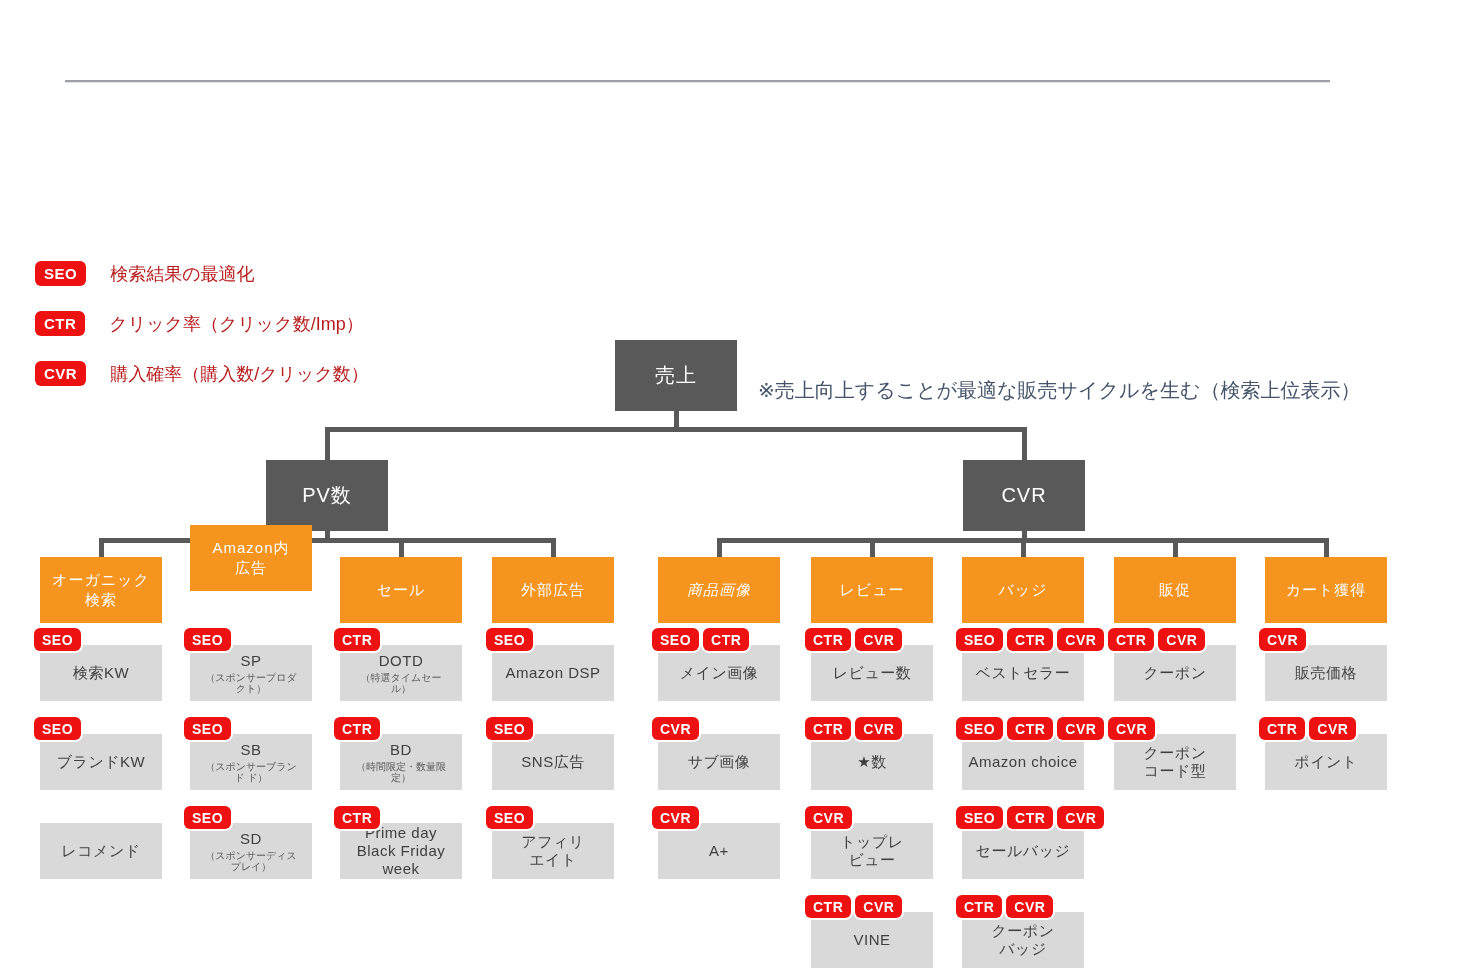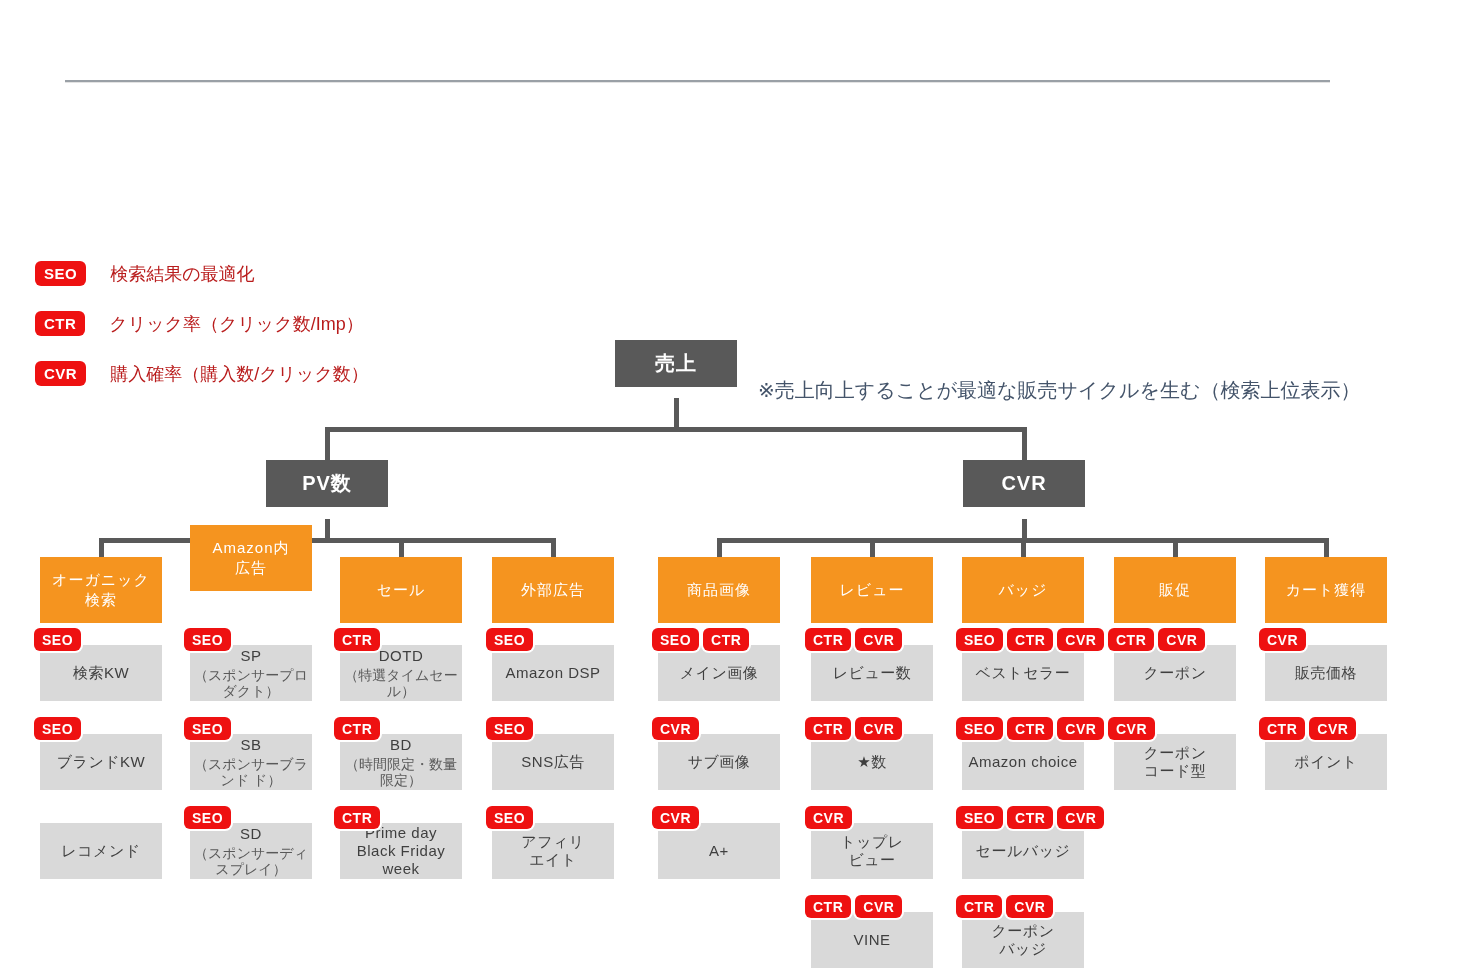--- a/index.html
+++ b/index.html
@@ -11,34 +11,34 @@
   .subtitle{position:absolute;left:85px;top:148px;font-size:30px;color:var(--slate);letter-spacing:1px;white-space:nowrap;}
 
   .legend{position:absolute;left:35px;top:261px;display:flex;flex-direction:column;gap:25px;}
   .legend-row{display:flex;align-items:center;gap:24px;}
   .legend-label{font-size:18px;color:#b91c1c;}
 
   .badge{display:inline-block;background:var(--red);color:#fff;font-weight:bold;
          font-size:14px;line-height:1;padding:5px 8px 4px;border-radius:6px;letter-spacing:0.5px;}
   .legend .badge{font-size:15px;padding:5px 9px;}
 
-  .node{position:absolute;width:122px;height:47px;background:var(--dark);color:#fff;
-        display:flex;align-items:center;justify-content:center;font-size:20px;font-weight:bold;letter-spacing:1px;}
+  .node{position:absolute;width:122px;height:71px;background:var(--dark);color:#fff;
+        display:flex;align-items:center;justify-content:center;font-size:20px;font-weight:normal;letter-spacing:1px;}
   .note{position:absolute;left:758px;top:377px;font-size:20px;color:var(--slate);white-space:nowrap;}
 
   .seg{position:absolute;background:var(--dark);}
 
   .cat-header{position:absolute;width:122px;height:66px;background:var(--orange);color:#fff;
         display:flex;align-items:center;justify-content:center;text-align:center;
         font-size:15px;font-weight:500;white-space:pre-line;line-height:1.35;letter-spacing:1px;}
 
   .item{position:absolute;width:122px;height:56px;background:var(--gray);
         display:flex;flex-direction:column;align-items:center;justify-content:center;text-align:center;}
   .item-label{font-size:15px;color:#3f3f3f;white-space:pre-line;line-height:1.2;letter-spacing:0.5px;}
-  .item-sub{font-size:14px;color:#595959;line-height:1.15;margin-top:2px;padding:0 0;}
+  .item-sub{font-size:10px;color:#595959;line-height:1.15;margin-top:2px;padding:0 14px;}
   .badge-row{position:absolute;left:-6px;top:-17px;display:flex;gap:4px;white-space:nowrap;}
   .badge-row .badge{box-shadow:0 0 0 2px #fff;}
 </style>
 </head>
 <body>
 
 <div class="canvas" style="--orange: #F5941F; --red: #EE1111; --dark: #595959; --gray: #D9D9D9; --slate: #44546A;">
   <div class="title-rule"></div>
 
   <div class="legend" id="legend">
@@ -157,21 +157,21 @@
           </div>
           <div class="item-label">SNS広告</div>
         </div>
         <div class="item" style="left: 492px; top: 823px;">
           <div class="badge-row">
             <span class="badge">SEO</span>
           </div>
           <div class="item-label">アフィリ
 エイト</div>
         </div>
-        <div class="cat-header" style="left: 658px; top: 557px;">商品画像</div>
+        <div class="cat-header" style="left: 658px; top: 557px; font-style: italic;">商品画像</div>
         <div class="item" style="left: 658px; top: 645px;">
           <div class="badge-row">
             <span class="badge">SEO</span>
             <span class="badge">CTR</span>
           </div>
           <div class="item-label">メイン画像</div>
         </div>
         <div class="item" style="left: 658px; top: 734px;">
           <div class="badge-row">
             <span class="badge">CVR</span>

